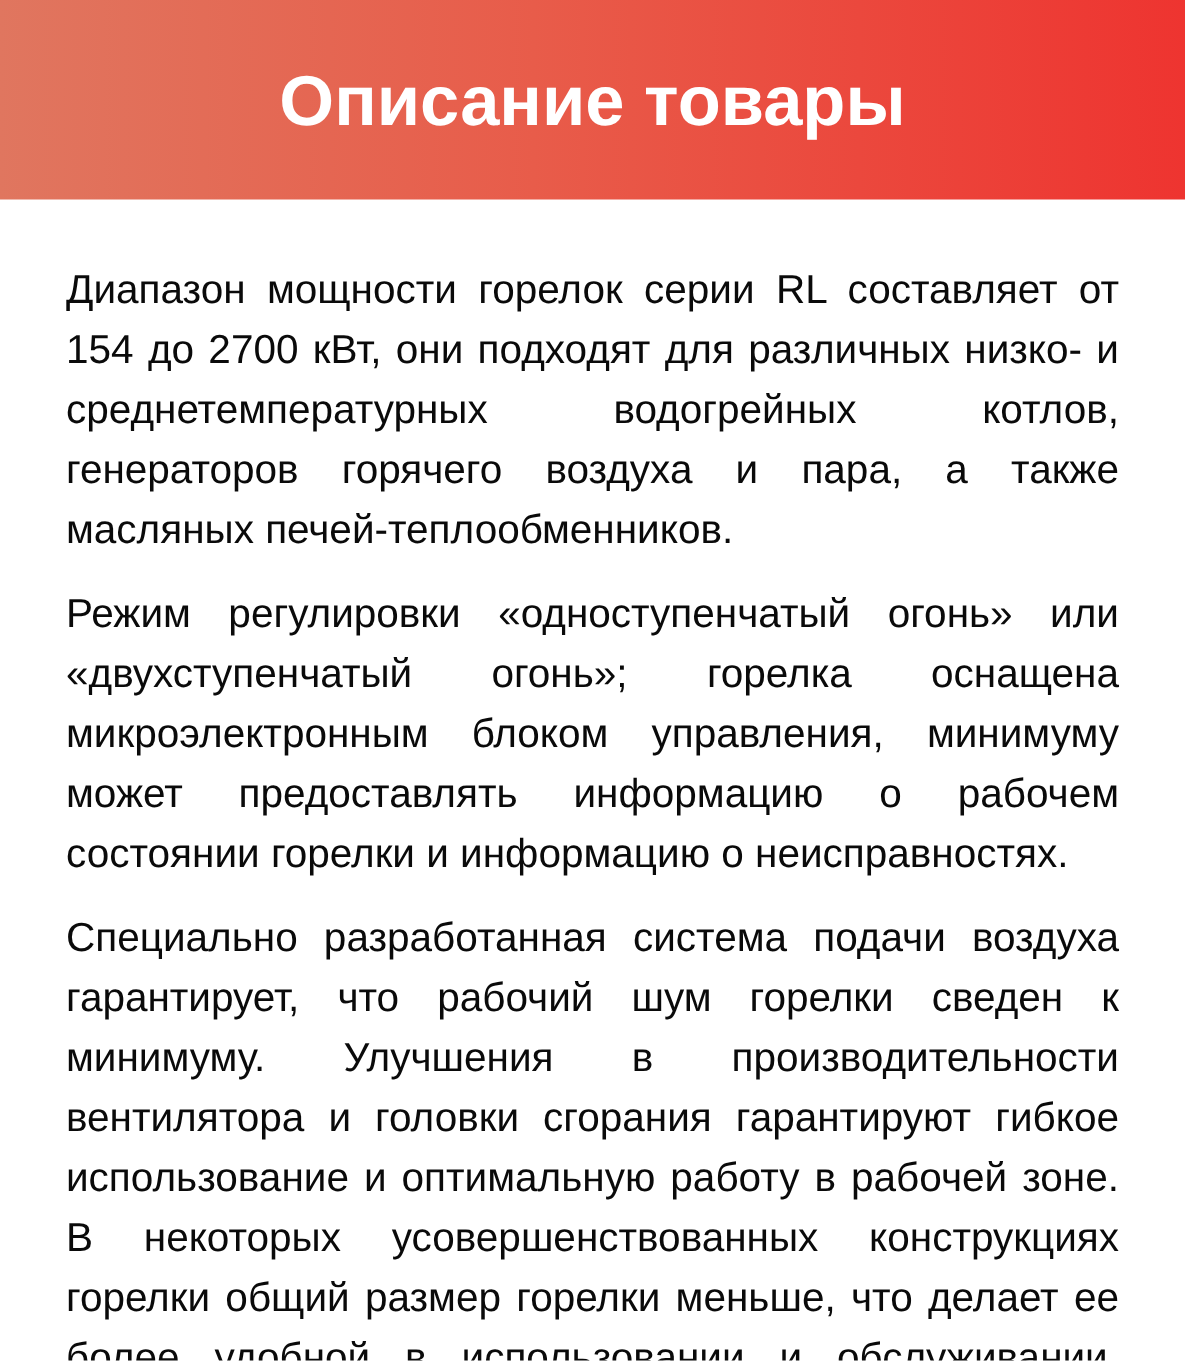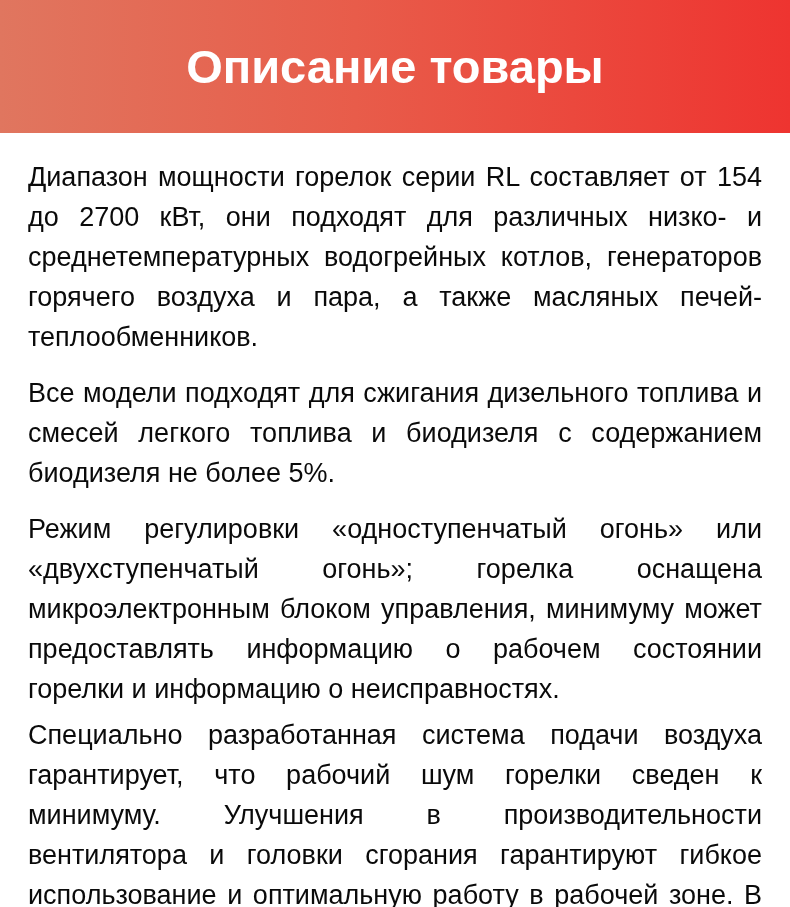--- a/index.html
+++ b/index.html
@@ -30,34 +30,33 @@
     line-height: 1;
   }
   .content {
     padding: 24px 28px 0 28px;
     color: #0a0a0a;
     font-size: 27px;
     line-height: 40px;
     text-align: justify;
   }
   .content p {
-    margin: 0;
+    margin: 16px;
   }
   .content p.gap-after {
     margin-bottom: 16px;
   }
   .content p.small-gap-after {
     margin-bottom: 6px;
   }
 </style>
 </head>
 <body>
 
 <header class="header">
   <h1 class="header-title">Описание товары</h1>
 </header>
 
 <main class="content">
   <p class="gap-after">Диапазон мощности горелок серии RL составляет от 154 до 2700 кВт, они подходят для различных низко- и среднетемпературных водогрейных котлов, генераторов горячего воздуха и пара, а также масляных печей-теплообменников.</p>
-  <p class="gap-after">Все модели подходят для сжигания дизельного топлива и смесей легкого топлива и биодизеля с содержанием биодизеля не более 5%.</p>
   <p class="small-gap-after">Режим регулировки «одноступенчатый огонь» или «двухступенчатый огонь»; горелка оснащена микроэлектронным блоком управления, минимуму может предоставлять информацию о рабочем состоянии горелки и информацию о неисправностях.</p>
   <p>Специально разработанная система подачи воздуха гарантирует, что рабочий шум горелки сведен к минимуму. Улучшения в производительности вентилятора и головки сгорания гарантируют гибкое использование и оптимальную работу в рабочей зоне. В некоторых усовершенствованных конструкциях горелки общий размер горелки меньше, что делает ее более удобной в использовании и обслуживании. Кроме того, большее количество дополнительных принадлежностей может гарантировать, что функция горелки может быть обновлена в любое время.</p>
 </main>
 
 </body></html>

